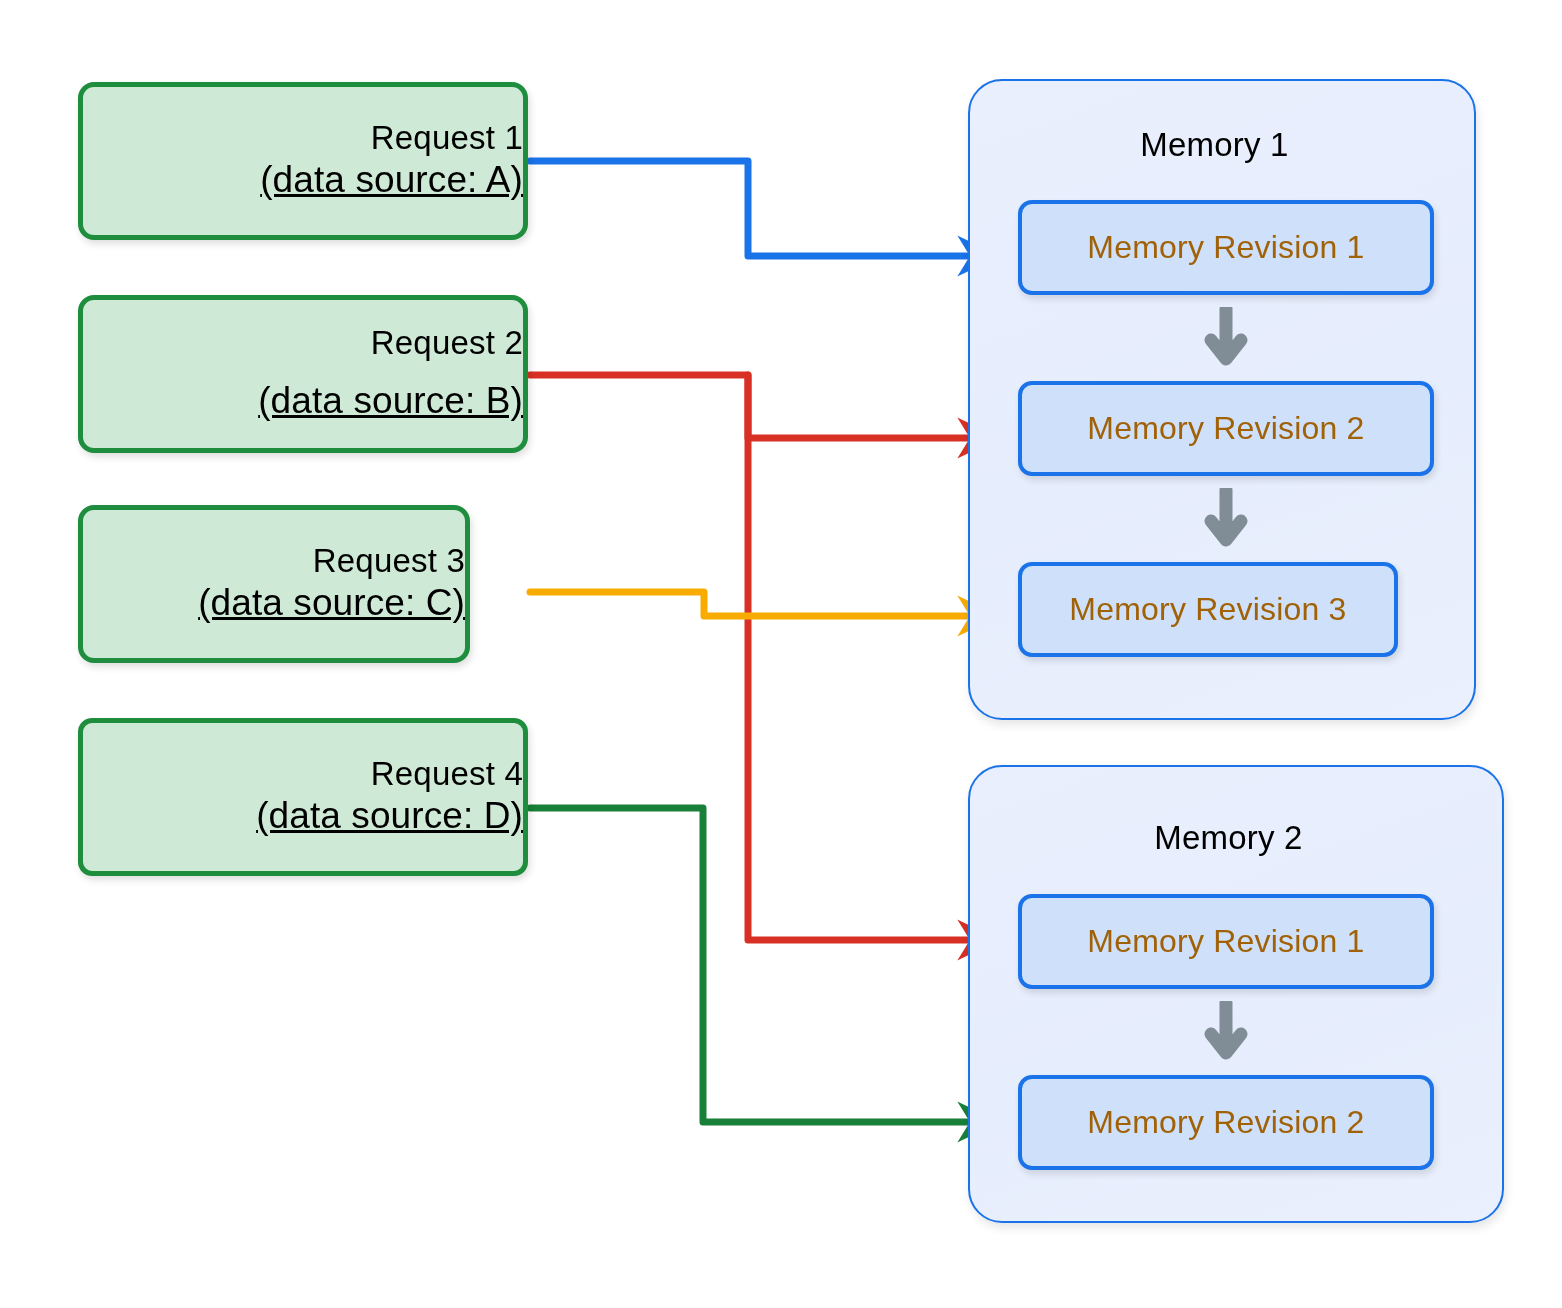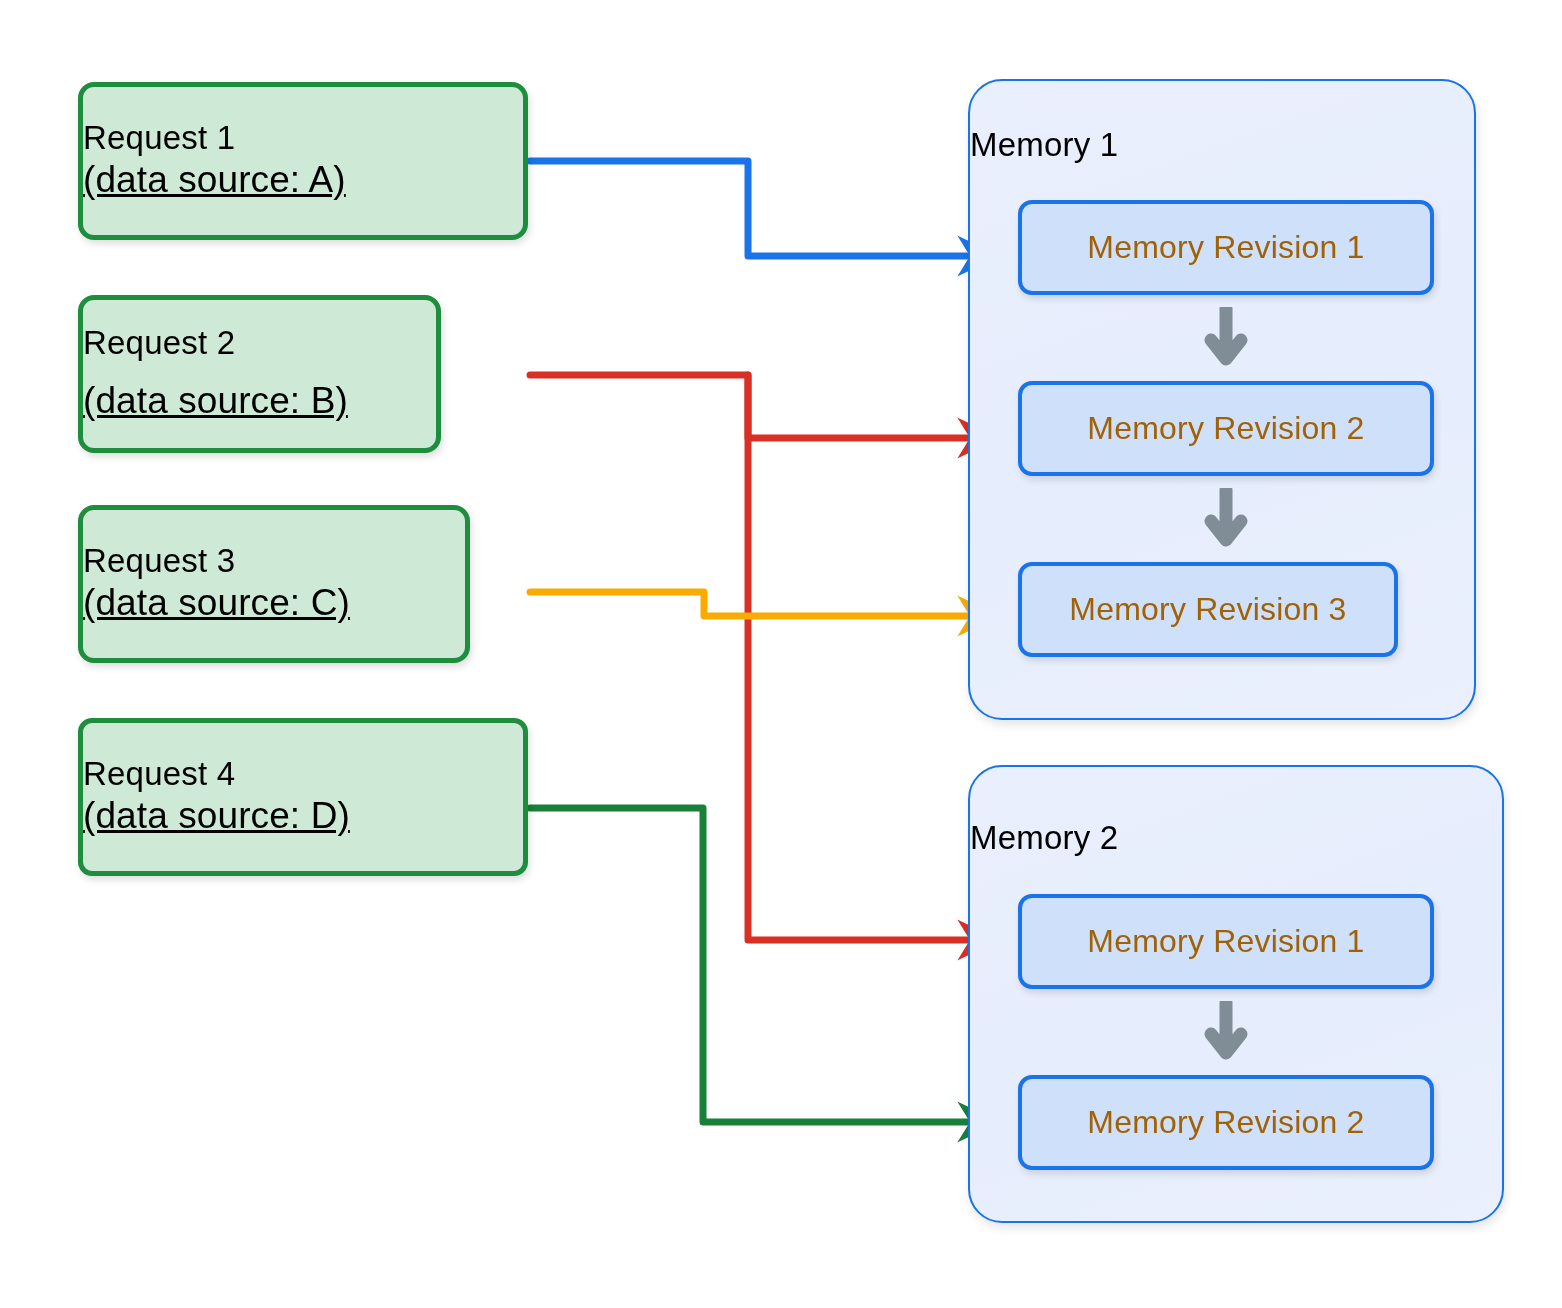--- a/index.html
+++ b/index.html
@@ -26,21 +26,21 @@
     pointer-events: none;
   }
   .req-box {
     position: absolute;
     box-sizing: border-box;
     background: #cee9d5;
     border: 5px solid #1e8e3e;
     border-radius: 16px;
     display: flex;
     flex-direction: column;
-    align-items: flex-start;
+    align-items: flex-end;
     justify-content: center;
     box-shadow: 2px 4px 7px rgba(0,0,0,0.13);
   }
   .req-title {
     font-size: 33px;
     color: #000000;
     line-height: 1.18;
     letter-spacing: 0.2px;
   }
   .req-sub {
@@ -55,21 +55,21 @@
     box-sizing: border-box;
     background: linear-gradient(160deg, #e9effd 0%, #e6edfc 55%, #eaf0fd 100%);
     border: 2px solid #1a73e8;
     border-radius: 34px;
     box-shadow: 2px 5px 10px rgba(0,0,0,0.10);
   }
   .mem-title {
     position: absolute;
     left: 0;
     right: 15px;
-    text-align: left;
+    text-align: center;
     font-size: 33px;
     color: #000000;
     letter-spacing: 0.2px;
   }
   .rev-box {
     position: absolute;
     box-sizing: border-box;
     background: #cfe0fb;
     border: 4px solid #1a73e8;
     border-radius: 14px;
@@ -119,21 +119,21 @@
     <path d="M 530,592 L 704,592 L 704,616 L 992,616" fill="none" stroke="#f9ab00" stroke-width="7" stroke-linecap="round" stroke-linejoin="round" marker-end="url(#ah-orange)"></path>
 
     <path d="M 530,808 L 703,808 L 703,1122 L 992,1122" fill="none" stroke="#188038" stroke-width="7" stroke-linecap="round" stroke-linejoin="round" marker-end="url(#ah-green)"></path>
   </svg>
 
   <div class="req-box" style="left:78px; top:82px; width:450px; height:158px;">
     <div class="req-title">Request 1</div>
     <div class="req-sub">(data source: A)</div>
   </div>
 
-  <div class="req-box" style="left:78px; top:295px; width:363px; height:158px;gap:16px;">
+  <div class="req-box" style="left:78px; top:295px; width:450px; height:158px;gap:16px;">
     <div class="req-title">Request 2</div>
     <div class="req-sub">(data source: B)</div>
   </div>
 
   <div class="req-box" style="left:78px; top:505px; width:392px; height:158px;">
     <div class="req-title">Request 3</div>
     <div class="req-sub">(data source: C)</div>
   </div>
 
   <div class="req-box" style="left:78px; top:718px; width:450px; height:158px;border-radius:14px;">

